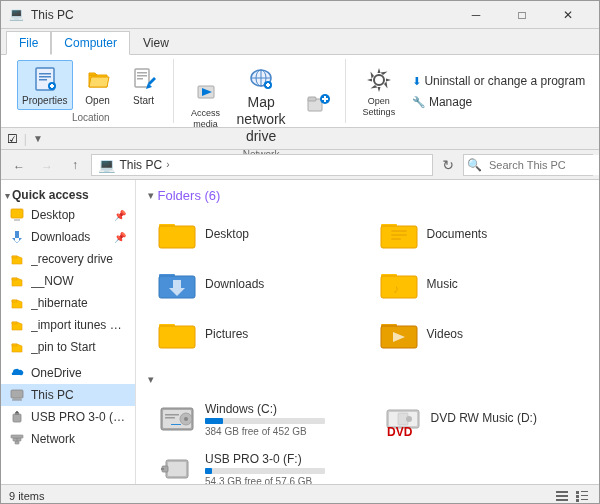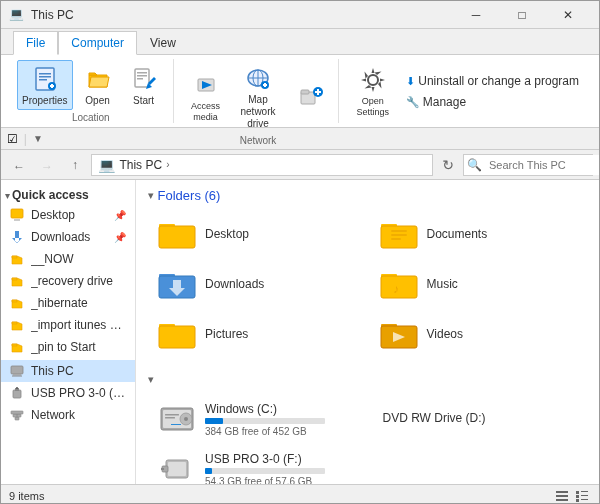--- a/index.html
+++ b/index.html
@@ -6,21 +6,21 @@
     body { width: 600px; height: 504px; overflow: hidden; background: #f0f0f0; border: 1px solid #999; }
 
     
     .title-bar { background: #f0f0f0; height: 28px; display: flex; align-items: center; padding: 0 8px; border-bottom: 1px solid #ccc; }
     .title-bar-icon { width: 16px; height: 16px; margin-right: 6px; }
     .title-bar-text { flex: 1; font-size: 12px; color: #333; }
     .title-bar-controls { display: flex; gap: 0; }
     .title-bar-btn { width: 46px; height: 28px; border: none; background: transparent; cursor: pointer; font-size: 12px; color: #333; display: flex; align-items: center; justify-content: center; }
 
     
-    .ribbon-tabs { background: #f0f0f0; display: flex; align-items: flex-end; height: 26px; padding: 0 12px; border-bottom: 1px solid #ccc; }
+    .ribbon-tabs { background: #f0f0f0; display: flex; align-items: flex-end; height: 26px; padding: 0 5px; border-bottom: 1px solid #ccc; }
     .ribbon-tab { padding: 4px 12px; font-size: 12px; cursor: pointer; border: 1px solid transparent; border-bottom: none; color: #333; }
     .ribbon-tab.active { background: white; border-color: #ccc; border-bottom: 1px solid white; margin-bottom: -1px; color: #0078d7; font-weight: 500; }
 
     
     .ribbon { background: white; border-bottom: 1px solid #ccc; padding: 4px 8px; display: flex; align-items: center; gap: 4px; min-height: 72px; }
     .ribbon-group { display: flex; flex-direction: column; align-items: center; border-right: 1px solid #e0e0e0; padding: 0 8px; height: 64px; }
     .ribbon-group-items { display: flex; gap: 4px; flex: 1; align-items: center; }
     .ribbon-group-label { font-size: 10px; color: #666; margin-top: 2px; }
     .ribbon-btn { display: flex; flex-direction: column; align-items: center; padding: 2px 4px; cursor: pointer; border: 1px solid transparent; border-radius: 2px; min-width: 40px; }
     .ribbon-btn-icon { width: 32px; height: 32px; display: flex; align-items: center; justify-content: center; font-size: 20px; }
@@ -52,21 +52,21 @@
     .sidebar-item-text { font-size: 12px; color: #333; white-space: nowrap; overflow: hidden; text-overflow: ellipsis; flex: 1; }
     .sidebar-pin { color: #ccc; font-size: 10px; margin-left: 2px; }
     .sidebar-section-header { display: flex; align-items: center; padding: 4px 4px 2px 4px; cursor: pointer; }
     .sidebar-section-arrow { color: #666; font-size: 10px; margin-right: 2px; }
     .sidebar-section-title { font-size: 12px; font-weight: 600; color: #333; }
 
     
     .content { flex: 1; background: white; overflow-y: auto; padding: 8px 12px; }
     .section-header { display: flex; align-items: center; margin-bottom: 8px; }
     .section-arrow { color: #666; font-size: 11px; margin-right: 4px; cursor: pointer; }
-    .section-title { font-size: 13px; color: #1d4ed8; font-weight: 400; }
+    .section-title { font-size: 13px; color: #8b5cf6; font-weight: 400; }
 
     
     .folders-grid { display: grid; grid-template-columns: repeat(2, 1fr); gap: 4px; margin-bottom: 16px; }
     .folder-item { display: flex; align-items: center; padding: 4px 8px; cursor: pointer; border: 1px solid transparent; border-radius: 2px; }
     .folder-icon { width: 40px; height: 36px; flex-shrink: 0; margin-right: 8px; }
     .folder-name { font-size: 12px; color: #333; }
 
     
     .devices-list { display: flex; flex-direction: column; gap: 0; }
     .device-row { display: flex; gap: 12px; }
@@ -167,21 +167,21 @@
           <svg width="28" height="28" viewBox="0 0 28 28">
             <ellipse cx="14" cy="14" rx="10" ry="8" fill="#e8f0fe" stroke="#4a86c8" stroke-width="1.5"></ellipse>
             <ellipse cx="14" cy="14" rx="5" ry="8" fill="none" stroke="#4a86c8" stroke-width="1"></ellipse>
             <line x1="4" y1="14" x2="24" y2="14" stroke="#4a86c8" stroke-width="1"></line>
             <line x1="14" y1="6" x2="14" y2="22" stroke="#4a86c8" stroke-width="1"></line>
             <circle cx="21" cy="21" r="4" fill="#0078d7"></circle>
             <rect x="20" y="19" width="2" height="4" fill="white"></rect>
             <rect x="19" y="20" width="4" height="2" fill="white"></rect>
           </svg>
         </div>
-        <div class="ribbon-btn-label" style="font-size:10px">Map network<br>drive</div>
+        <div class="ribbon-btn-label" style="font-size:14px">Map network<br>drive</div>
       </div>
       <div class="ribbon-btn">
         <div class="ribbon-btn-icon">
           <svg width="28" height="28" viewBox="0 0 28 28">
             <rect x="5" y="10" width="14" height="12" rx="1" fill="#ddd" stroke="#aaa" stroke-width="1"></rect>
             <rect x="5" y="8" width="8" height="4" rx="1" fill="#ccc" stroke="#aaa" stroke-width="1"></rect>
             <circle cx="22" cy="10" r="5" fill="#0078d7"></circle>
             <rect x="21" y="7" width="2" height="6" fill="white"></rect>
             <rect x="19" y="9" width="6" height="2" fill="white"></rect>
           </svg>
@@ -271,30 +271,30 @@
         <span class="sidebar-item-text">Downloads</span>
         <span class="sidebar-pin">📌</span>
       </div>
       <div class="sidebar-item">
         <div class="sidebar-item-icon">
           <svg width="14" height="14" viewBox="0 0 14 14">
               <path d="M2 4 L2 12 L12 12 L12 6 L7 4 Z" fill="#FFC000" stroke="#e8a000" stroke-width="0.6"></path>
               <path d="M2 4 L7 4 L7 6 L2 6 Z" fill="#FFC000" stroke="#e8a000" stroke-width="0.6"></path>
             </svg>
         </div>
-        <span class="sidebar-item-text">__NOW</span>
+        <span class="sidebar-item-text">_recovery drive</span>
       </div>
       <div class="sidebar-item">
         <div class="sidebar-item-icon">
           <svg width="14" height="14" viewBox="0 0 14 14">
               <path d="M2 4 L2 12 L12 12 L12 6 L7 4 Z" fill="#FFC000" stroke="#e8a000" stroke-width="0.6"></path>
               <path d="M2 4 L7 4 L7 6 L2 6 Z" fill="#FFC000" stroke="#e8a000" stroke-width="0.6"></path>
             </svg>
         </div>
-        <span class="sidebar-item-text">_recovery drive</span>
+        <span class="sidebar-item-text">__NOW</span>
       </div>
       <div class="sidebar-item">
         <div class="sidebar-item-icon">
           <svg width="14" height="14" viewBox="0 0 14 14">
               <path d="M2 4 L2 12 L12 12 L12 6 L7 4 Z" fill="#FFC000" stroke="#e8a000" stroke-width="0.6"></path>
               <path d="M2 4 L7 4 L7 6 L2 6 Z" fill="#FFC000" stroke="#e8a000" stroke-width="0.6"></path>
             </svg>
         </div>
         <span class="sidebar-item-text">_hibernate</span>
       </div>
@@ -311,20 +311,28 @@
         <div class="sidebar-item-icon">
           <svg width="14" height="14" viewBox="0 0 14 14">
               <path d="M2 4 L2 12 L12 12 L12 6 L7 4 Z" fill="#FFC000" stroke="#e8a000" stroke-width="0.6"></path>
               <path d="M2 4 L7 4 L7 6 L2 6 Z" fill="#FFC000" stroke="#e8a000" stroke-width="0.6"></path>
             </svg>
         </div>
         <span class="sidebar-item-text">_pin to Start</span>
       </div>
     </div>
 
+    <div class="sidebar-item" style="margin-top:4px;">
+      <div class="sidebar-item-icon">
+        <svg width="14" height="12" viewBox="0 0 14 12">
+            <path d="M2 8 Q1 6 3 5 Q3 2 6 2 Q8 1 9 3 Q11 2 12.5 4 Q14 5 13 7 Q12 9 10 8 Z" fill="#0078d7" stroke="none"></path>
+          </svg>
+      </div>
+      <span class="sidebar-item-text">OneDrive</span>
+    </div>
 
     <div class="sidebar-item selected">
       <div class="sidebar-item-icon">
         <svg width="14" height="12" viewBox="0 0 14 12">
             <rect x="1" y="1" width="12" height="8" rx="1" fill="#aaa" stroke="#888" stroke-width="0.8"></rect>
             <rect x="3" y="9" width="8" height="1.5" fill="#aaa"></rect>
             <rect x="2" y="10.5" width="10" height="1" fill="#888"></rect>
           </svg>
       </div>
       <span class="sidebar-item-text">This PC</span>
@@ -458,22 +466,31 @@
           <div class="device-info">
             <div class="device-name">Windows (C:)</div>
             <div class="device-bar-bg">
               <div class="device-bar-fill bar-blue" style="width: 15%;"></div>
             </div>
             <div class="device-size">384 GB free of 452 GB</div>
           </div>
         </div>
 
         <div class="device-item">
+          <div class="device-icon">
+            <svg width="38" height="38" viewBox="0 0 38 38">
+              <rect x="3" y="10" width="32" height="18" rx="2" fill="#ccc" stroke="#aaa" stroke-width="1"></rect>
+              <rect x="5" y="12" width="28" height="14" rx="1" fill="#eee"></rect>
+              <rect x="14" y="13" width="10" height="12" rx="1" fill="#ddd" stroke="#bbb" stroke-width="0.5"></rect>
+              <circle cx="25" cy="19" r="3" fill="#bbb"></circle>
+              <text x="3" y="36" font-size="8" font-weight="bold" fill="#c00">DVD</text>
+            </svg>
+          </div>
           <div class="device-info">
-            <div class="device-name">DVD RW Drive (D:)</div>
+            <div class="device-name">DVD RW Music (D:)</div>
           </div>
         </div>
       </div>
 
       <div class="device-row">
         <div class="device-item">
           <div class="device-icon">
             <svg width="38" height="38" viewBox="0 0 38 38">
               <rect x="8" y="10" width="22" height="18" rx="2" fill="#bbb" stroke="#999" stroke-width="1"></rect>
               <rect x="10" y="12" width="18" height="14" rx="1" fill="#ddd"></rect>

